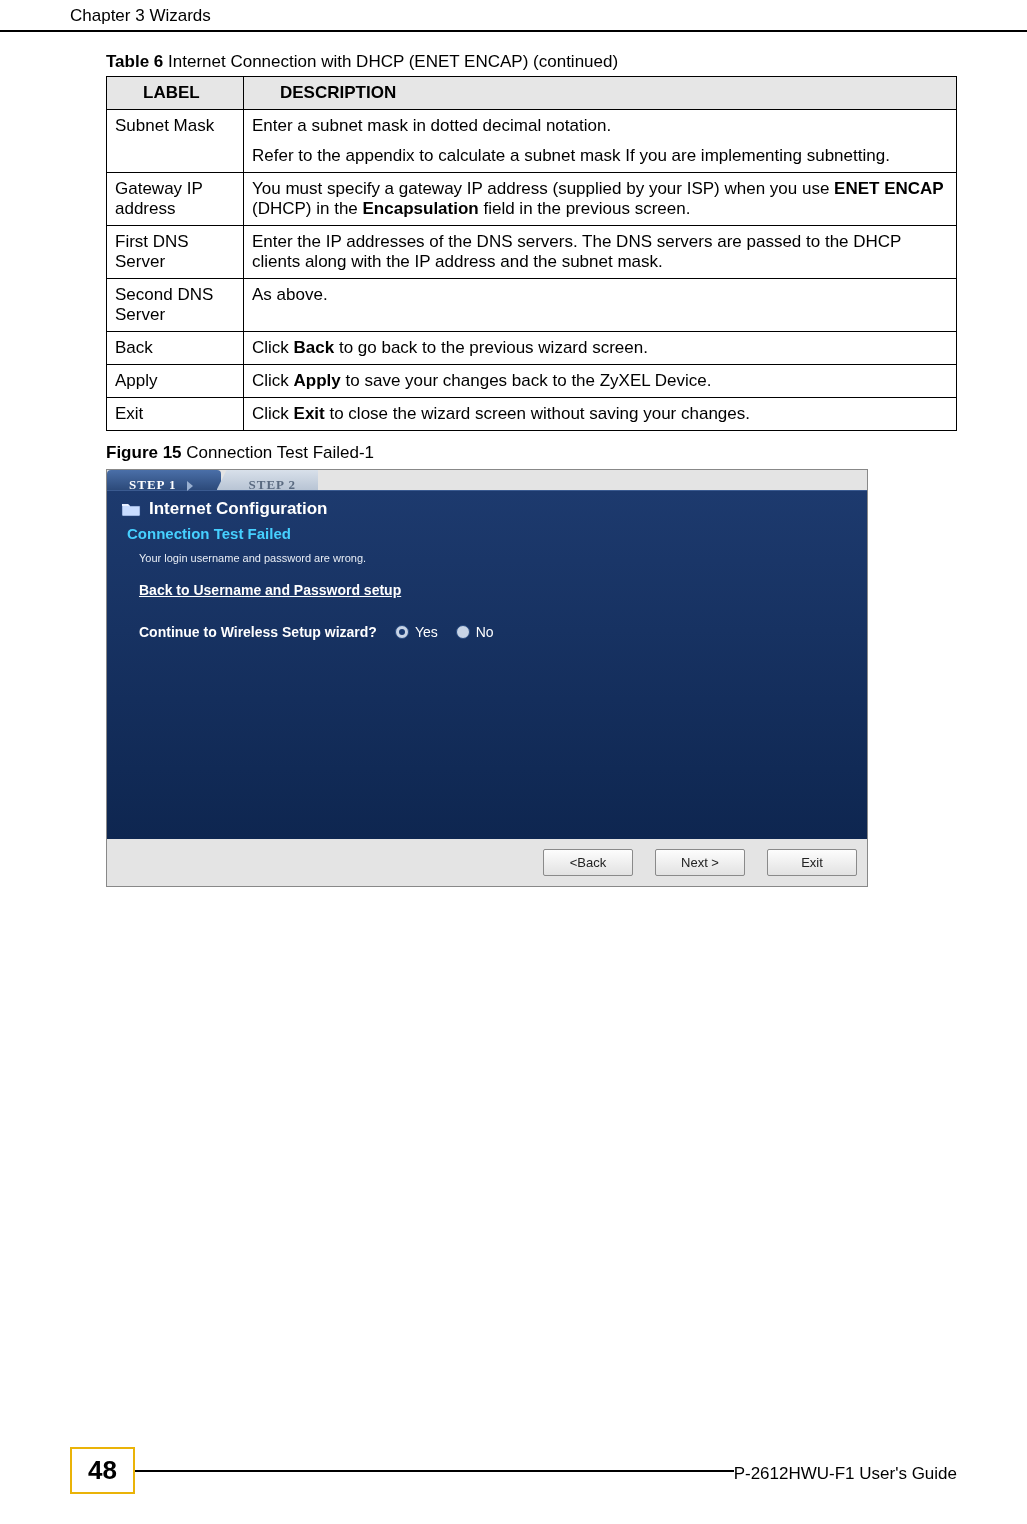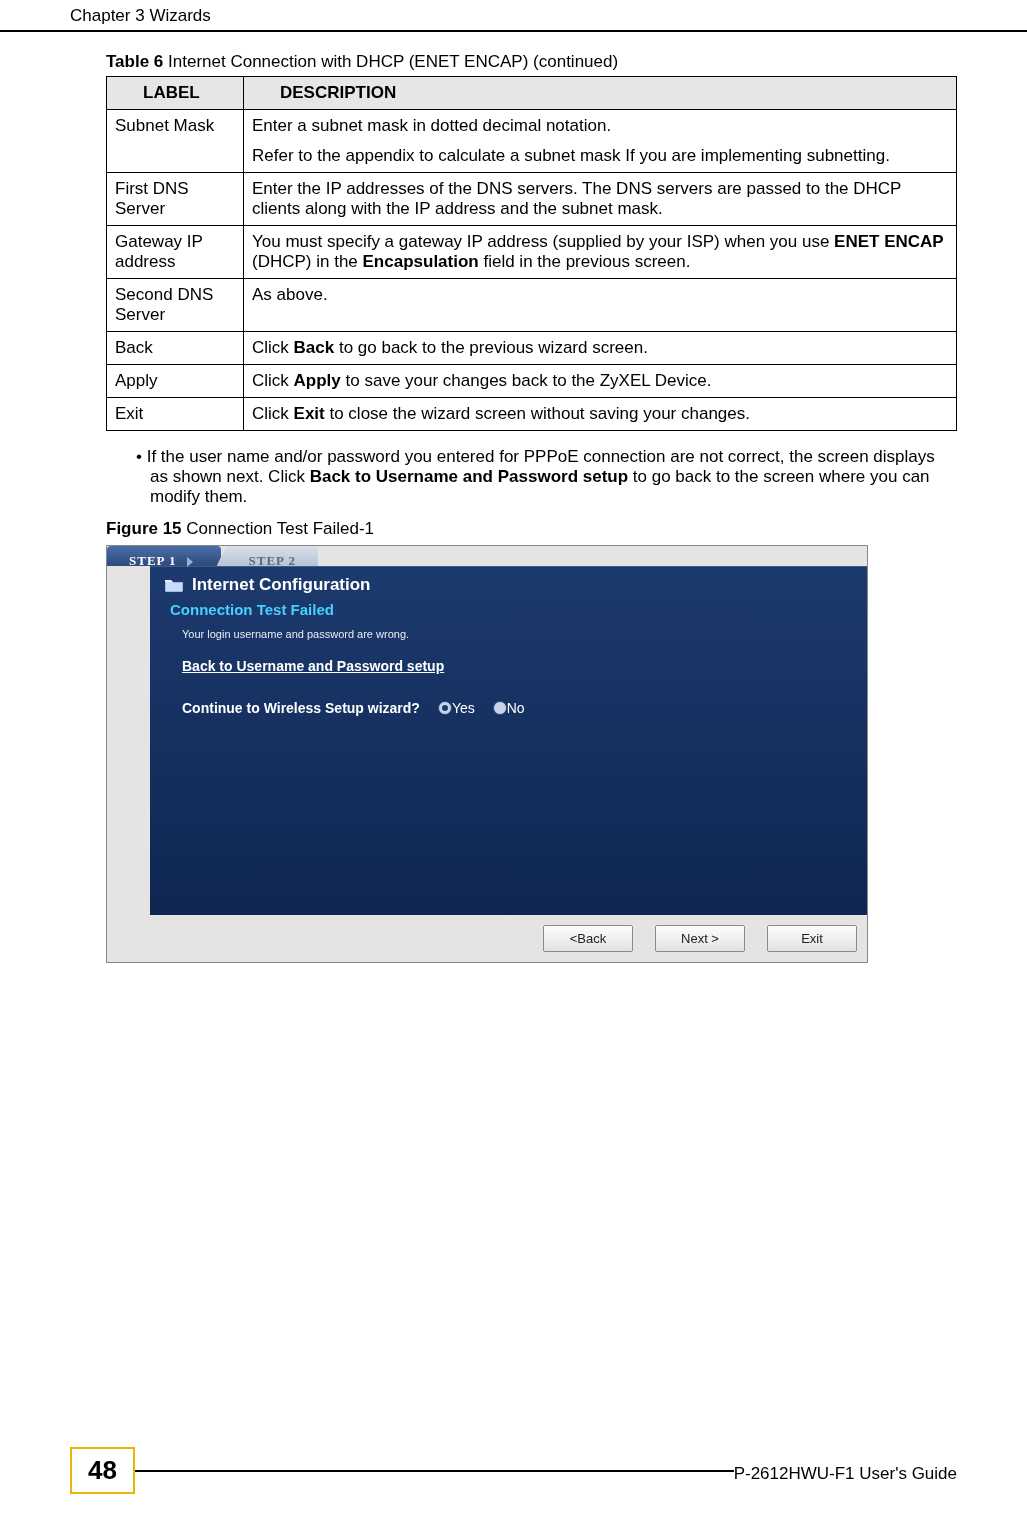--- a/index.html
+++ b/index.html
@@ -90,21 +90,20 @@
     color: #5a6a80;
     margin-left: -4px;
     clip-path: polygon(10px 0, 100% 0, 100% 100%, 0 100%);
     padding-left: 32px;
   }
   .panel {
     background: linear-gradient(#1d3a6e, #0e2650);
     padding: 8px 14px 40px 14px;
     min-height: 300px;
     border-top: 1px solid #3a5a90;
-    margin-left: 43px;
   }
   .panel-header {
     display: flex;
     align-items: center;
     gap: 8px;
     font-size: 17px;
     font-weight: bold;
     color: #fff;
     margin-bottom: 6px;
   }
@@ -137,20 +136,21 @@
     display: flex;
     align-items: center;
     gap: 18px;
     font-size: 14px;
     font-weight: bold;
     color: #fff;
   }
   .radio-opt {
     display: flex;
     align-items: center;
+    gap: 6px;
     font-weight: normal;
   }
   .radio-dot {
     width: 12px; height: 12px;
     border-radius: 50%;
     background: #c8d4e6;
     border: 1px solid #274a80;
     display: inline-block;
     position: relative;
   }
@@ -242,30 +242,30 @@
       <tbody>
         <tr>
           <td class="label-col">Subnet Mask</td>
           <td>
             <div>Enter a subnet mask in dotted decimal notation.</div>
             <div style="height:10px"></div>
             <div>Refer to the appendix to calculate a subnet mask If you are implementing subnetting.</div>
           </td>
         </tr>
         <tr>
+          <td class="label-col">Gateway IP address</td>
+          <td>
+            <span>You must specify a gateway IP address (supplied by your ISP) when you use </span><b>ENET ENCAP</b><span> (DHCP) in the </span><b>Encapsulation</b><span> field in the previous screen.</span>
+          </td>
+        </tr>
+        <tr>
           <td class="label-col">First DNS Server</td>
           <td>Enter the IP addresses of the DNS servers. The DNS servers are passed to the DHCP clients along with the IP address and the subnet mask.</td>
         </tr>
         <tr>
-          <td class="label-col">Gateway IP address</td>
-          <td>
-            <span>You must specify a gateway IP address (supplied by your ISP) when you use </span><b>ENET ENCAP</b><span> (DHCP) in the </span><b>Encapsulation</b><span> field in the previous screen.</span>
-          </td>
-        </tr>
-        <tr>
           <td class="label-col">Second DNS Server</td>
           <td>As above.</td>
         </tr>
         <tr>
           <td class="label-col">Back</td>
           <td>
             <span>Click </span><b>Back</b><span> to go back to the previous wizard screen.</span>
           </td>
         </tr>
         <tr>
@@ -276,23 +276,20 @@
         </tr>
         <tr>
           <td class="label-col">Exit</td>
           <td>
             <span>Click </span><b>Exit</b><span> to close the wizard screen without saving your changes.</span>
           </td>
         </tr>
       </tbody>
     </table>
 
-    <p class="bullet-para">
-      <span>• If the user name and/or password you entered for PPPoE connection are not correct, the screen displays as shown next. Click </span><b>Back to Username and Password setup</b><span> to go back to the screen where you can modify them.</span>
-    </p>
 
     <div class="figure-title">
       <b>Figure 15</b><span>   Connection Test Failed-1</span>
     </div>
 
     <div class="screenshot">
       <div class="step-tabs">
         <div class="step-tab active">
           <span>STEP 1</span><span class="chev"></span>
         </div>

